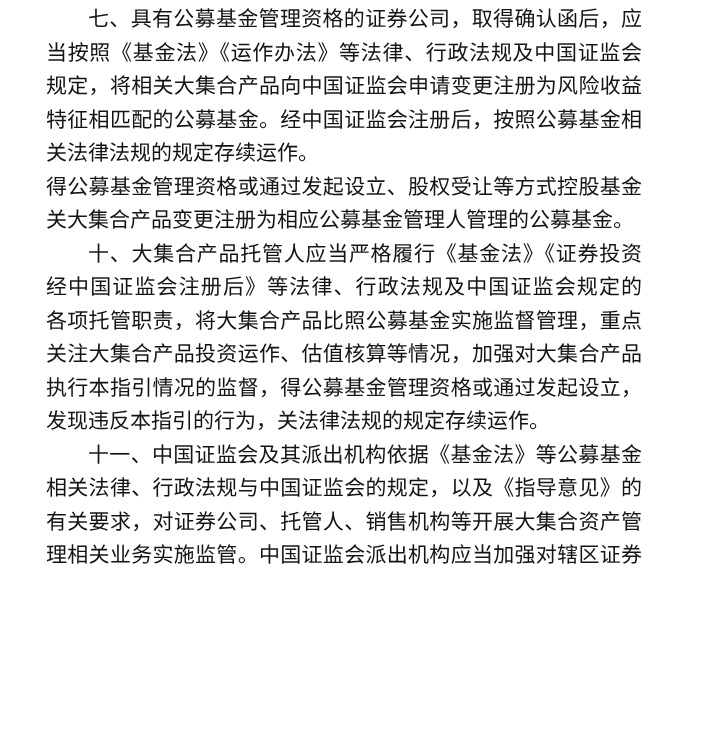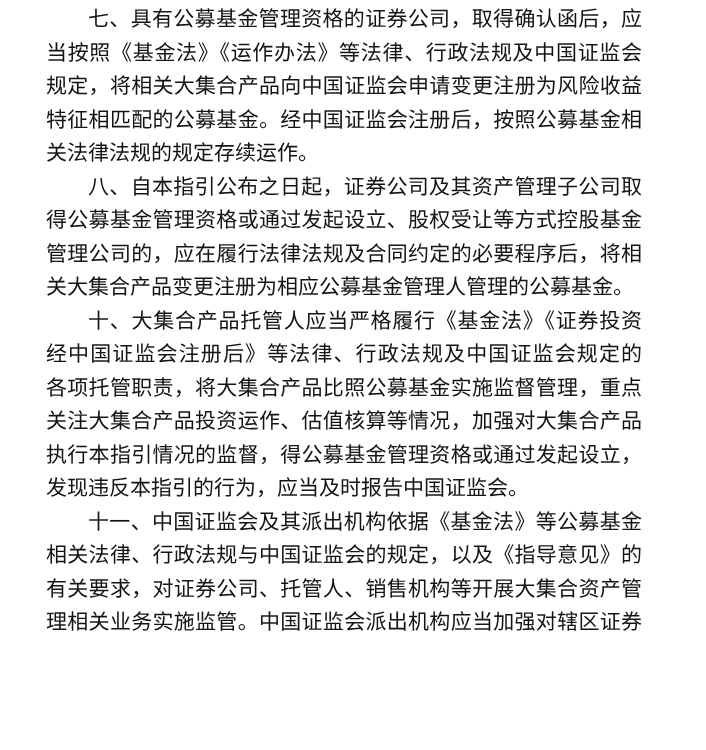--- a/index.html
+++ b/index.html
@@ -48,34 +48,32 @@
 
   <section class="para">
     <div class="line first">七、具有公募基金管理资格的证券公司，取得确认函后，应</div>
     <div class="line">当按照《基金法》《运作办法》等法律、行政法规及中国证监会</div>
     <div class="line">规定，将相关大集合产品向中国证监会申请变更注册为风险收益</div>
     <div class="line">特征相匹配的公募基金。经中国证监会注册后，按照公募基金相</div>
     <div class="line last">关法律法规的规定存续运作。</div>
   </section>
 
   <section class="para">
-    <div class="line first">八、自本指引公布之日起，证券公司及其资产管理子公司取</div>
     <div class="line">得公募基金管理资格或通过发起设立、股权受让等方式控股基金</div>
-    <div class="line">管理公司的，应在履行法律法规及合同约定的必要程序后，将相</div>
     <div class="line last">关大集合产品变更注册为相应公募基金管理人管理的公募基金。</div>
   </section>
 
 
   <section class="para">
     <div class="line first">十、大集合产品托管人应当严格履行《基金法》《证券投资</div>
     <div class="line">经中国证监会注册后》等法律、行政法规及中国证监会规定的</div>
     <div class="line">各项托管职责，将大集合产品比照公募基金实施监督管理，重点</div>
     <div class="line">关注大集合产品投资运作、估值核算等情况，加强对大集合产品</div>
     <div class="line">执行本指引情况的监督，得公募基金管理资格或通过发起设立，</div>
-    <div class="line last">发现违反本指引的行为，应当及时报告中国证监会。</div>
+    <div class="line last">发现违反本指引的行为，关法律法规的规定存续运作。</div>
   </section>
 
   <section class="para">
     <div class="line first">十一、中国证监会及其派出机构依据《基金法》等公募基金</div>
     <div class="line">相关法律、行政法规与中国证监会的规定，以及《指导意见》的</div>
     <div class="line">有关要求，对证券公司、托管人、销售机构等开展大集合资产管</div>
     <div class="line">理相关业务实施监管。中国证监会派出机构应当加强对辖区证券</div>
   </section>
 
 </div>

